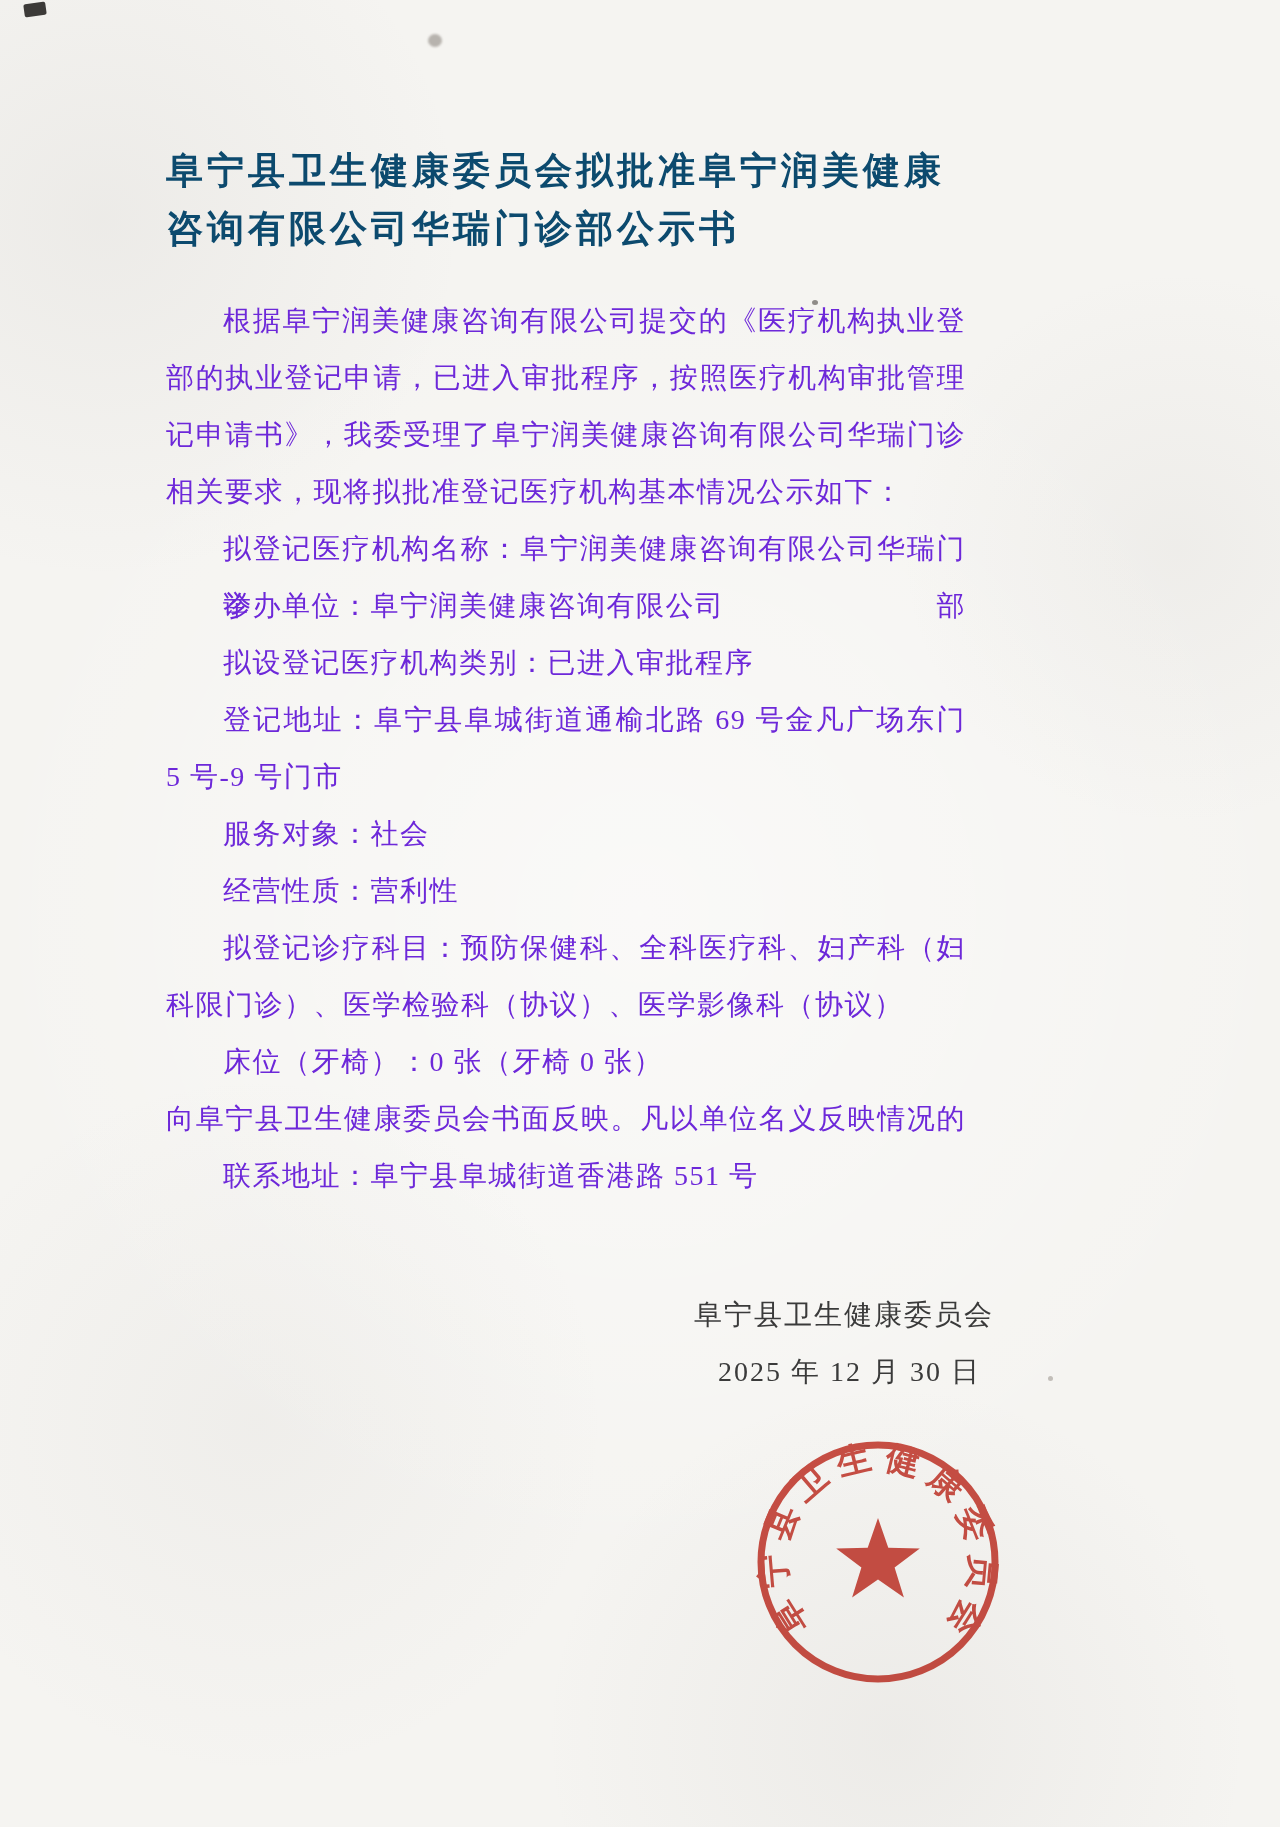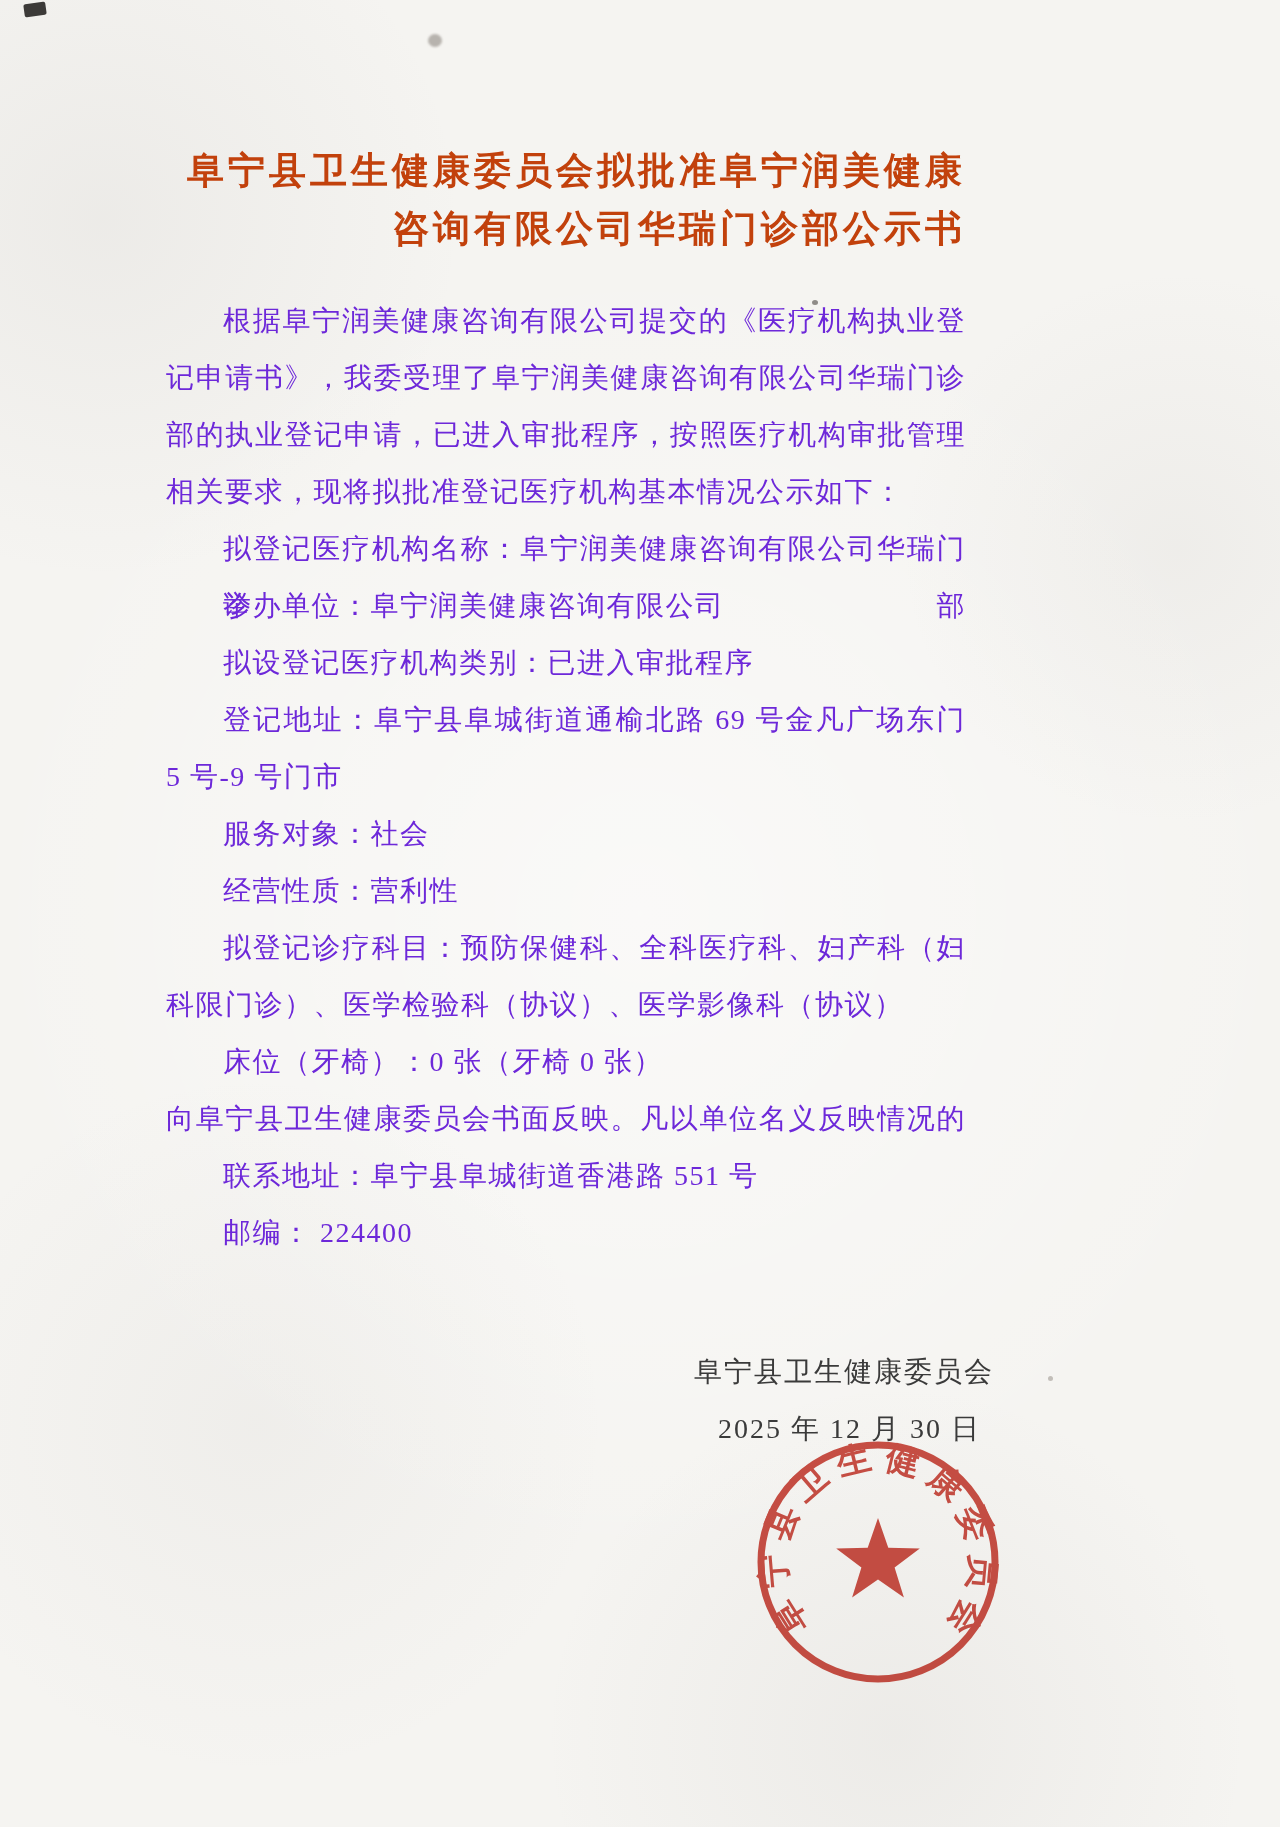--- a/index.html
+++ b/index.html
@@ -23,24 +23,24 @@
       radial-gradient(circle at 50% 50%, rgba(255,255,255,0.5), rgba(255,255,255,0) 60%);
     pointer-events: none;
   }
   .content {
     position: absolute;
     left: 166px;
     top: 142px;
     width: 800px;
   }
   .title {
-    text-align: right;
+    text-align: left;
     font-size: 37px;
     font-weight: 700;
-    color: #c2410c;
+    color: #0c4a6e;
     letter-spacing: 4px;
     line-height: 58px;
     white-space: nowrap;
     font-family: Liberation Serif, serif;
   }
   .body-text { margin-top: 34px; color: #6d28d9; }
   .doc-line {
     font-size: 28px;
     line-height: 57px;
     height: 57px;
@@ -84,36 +84,35 @@
 
 <div class="content">
 
   <div class="title">
     <div>阜宁县卫生健康委员会拟批准阜宁润美健康</div>
     <div>咨询有限公司华瑞门诊部公示书</div>
   </div>
 
   <div class="body-text">
     <div class="doc-line indent justify">根据阜宁润美健康咨询有限公司提交的《医疗机构执业登</div>
+    <div class="doc-line justify">部的执业登记申请，已进入审批程序，按照医疗机构审批管理</div>
     <div class="doc-line justify">记申请书》，我委受理了阜宁润美健康咨询有限公司华瑞门诊</div>
-    <div class="doc-line justify">部的执业登记申请，已进入审批程序，按照医疗机构审批管理</div>
     <div class="doc-line">相关要求，现将拟批准登记医疗机构基本情况公示如下：</div>
     <div class="doc-line indent justify">拟登记医疗机构名称：阜宁润美健康咨询有限公司华瑞门诊部</div>
     <div class="doc-line indent">举办单位：阜宁润美健康咨询有限公司</div>
     <div class="doc-line indent">拟设登记医疗机构类别：已进入审批程序</div>
     <div class="doc-line indent justify">登记地址：阜宁县阜城街道通榆北路 69 号金凡广场东门</div>
     <div class="doc-line">5 号-9 号门市</div>
     <div class="doc-line indent">服务对象：社会</div>
     <div class="doc-line indent">经营性质：营利性</div>
     <div class="doc-line indent justify">拟登记诊疗科目：预防保健科、全科医疗科、妇产科（妇</div>
     <div class="doc-line">科限门诊）、医学检验科（协议）、医学影像科（协议）</div>
     <div class="doc-line indent">床位（牙椅）：0 张（牙椅 0 张）</div>
     <div class="doc-line justify">向阜宁县卫生健康委员会书面反映。凡以单位名义反映情况的</div>
     <div class="doc-line indent">联系地址：阜宁县阜城街道香港路 551 号</div>
-    <div class="doc-line indent">邮编： 224400</div>
   </div>
 
   <div class="signature">
     <div class="sig-org">阜宁县卫生健康委员会</div>
     <div class="sig-date">2025 年 12 月 30 日</div>
   </div>
 
 </div>
 
 <svg class="seal" viewBox="0 0 250 250" aria-hidden="true">

